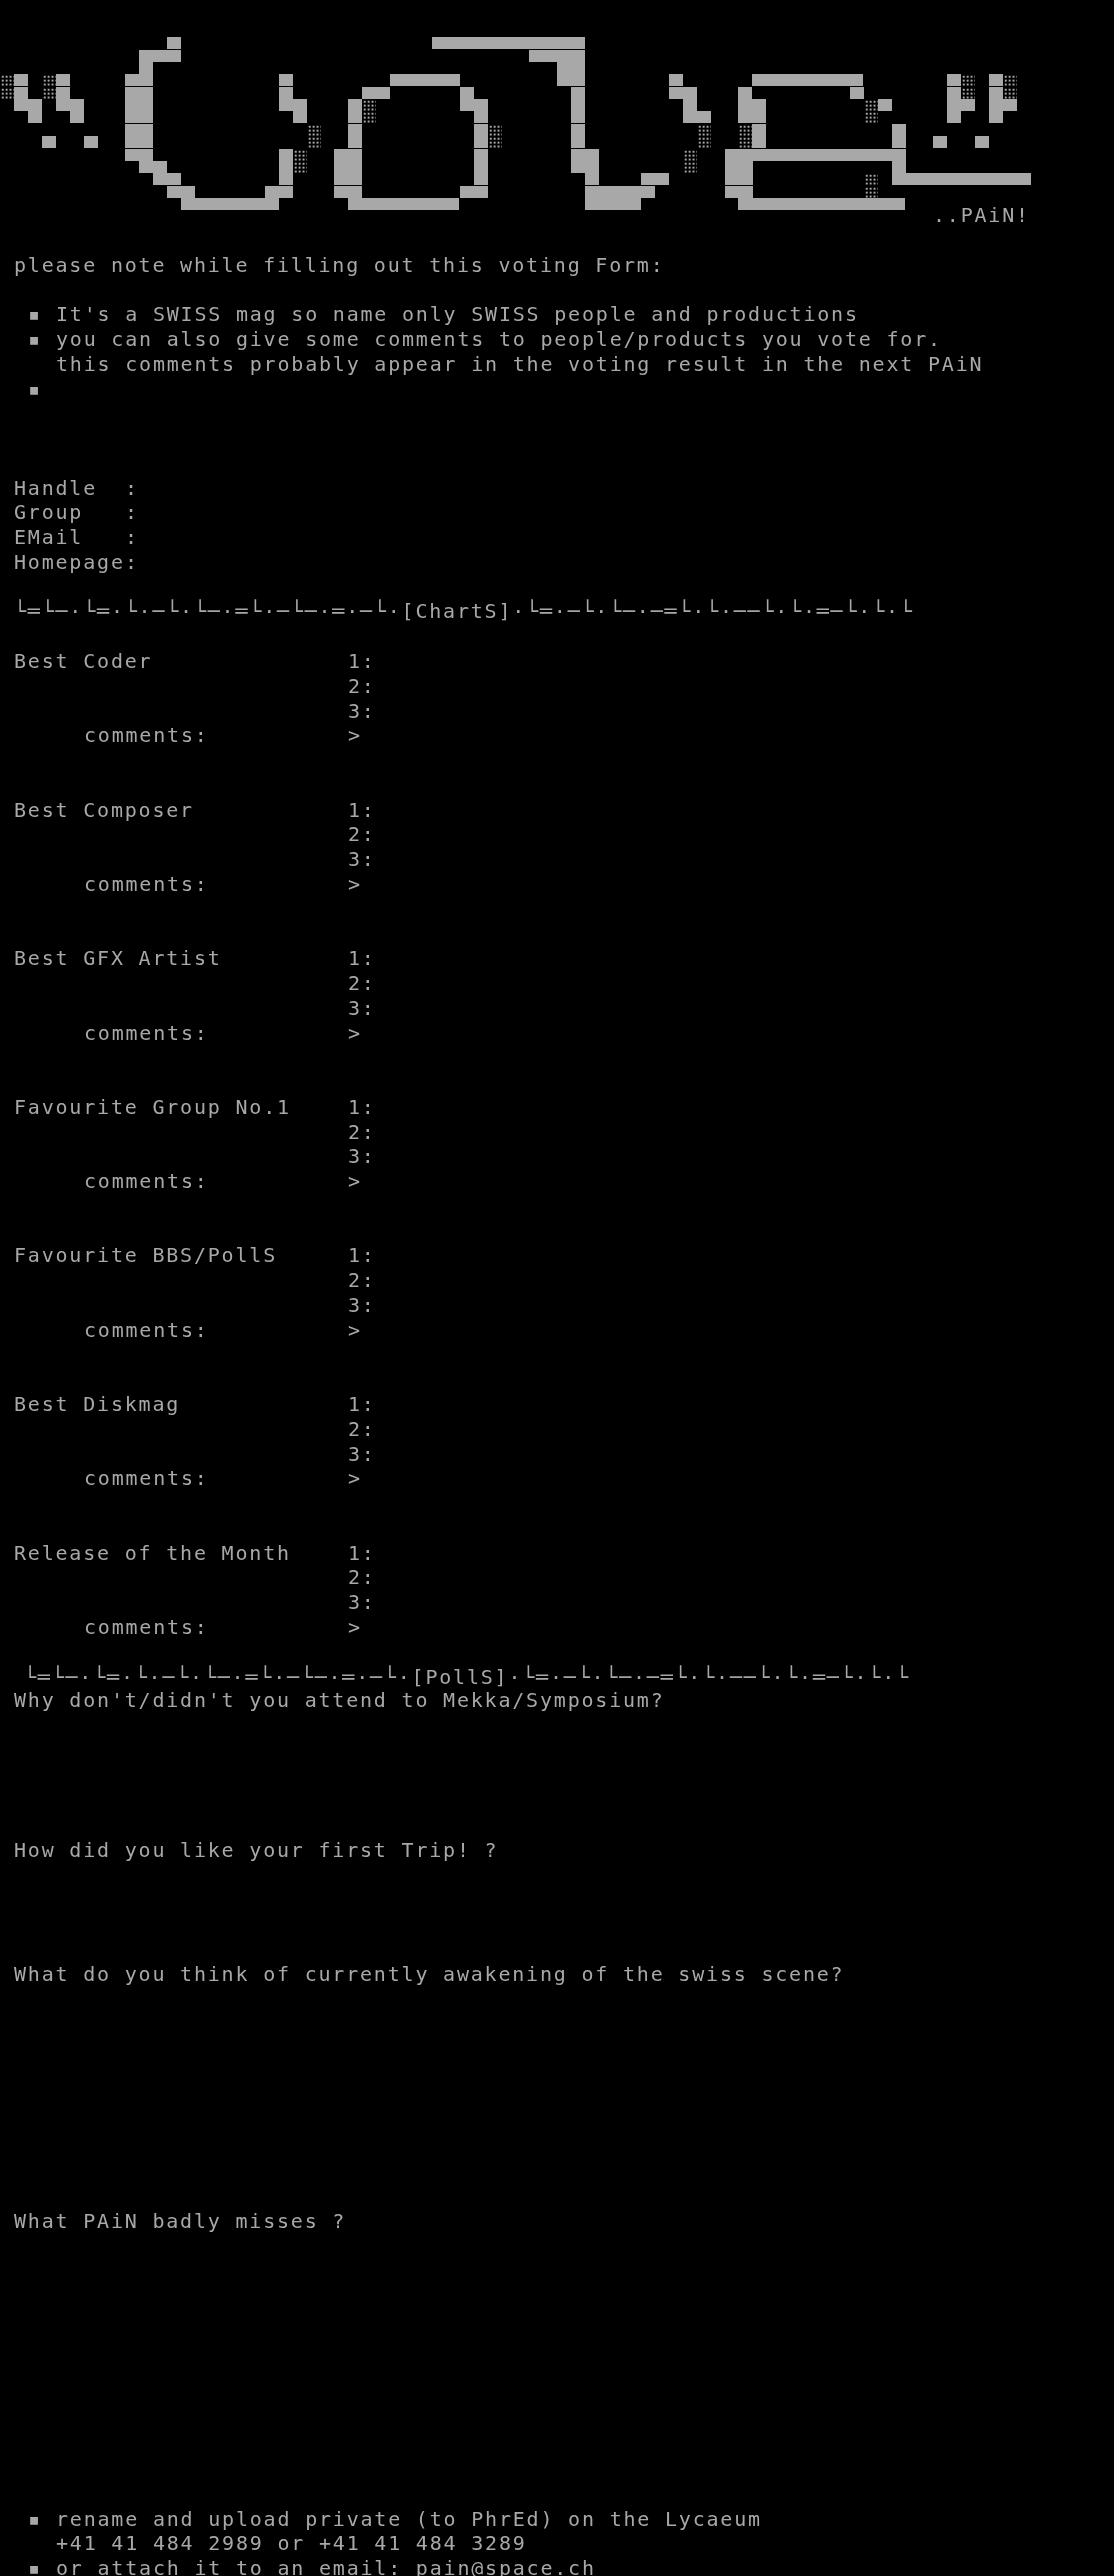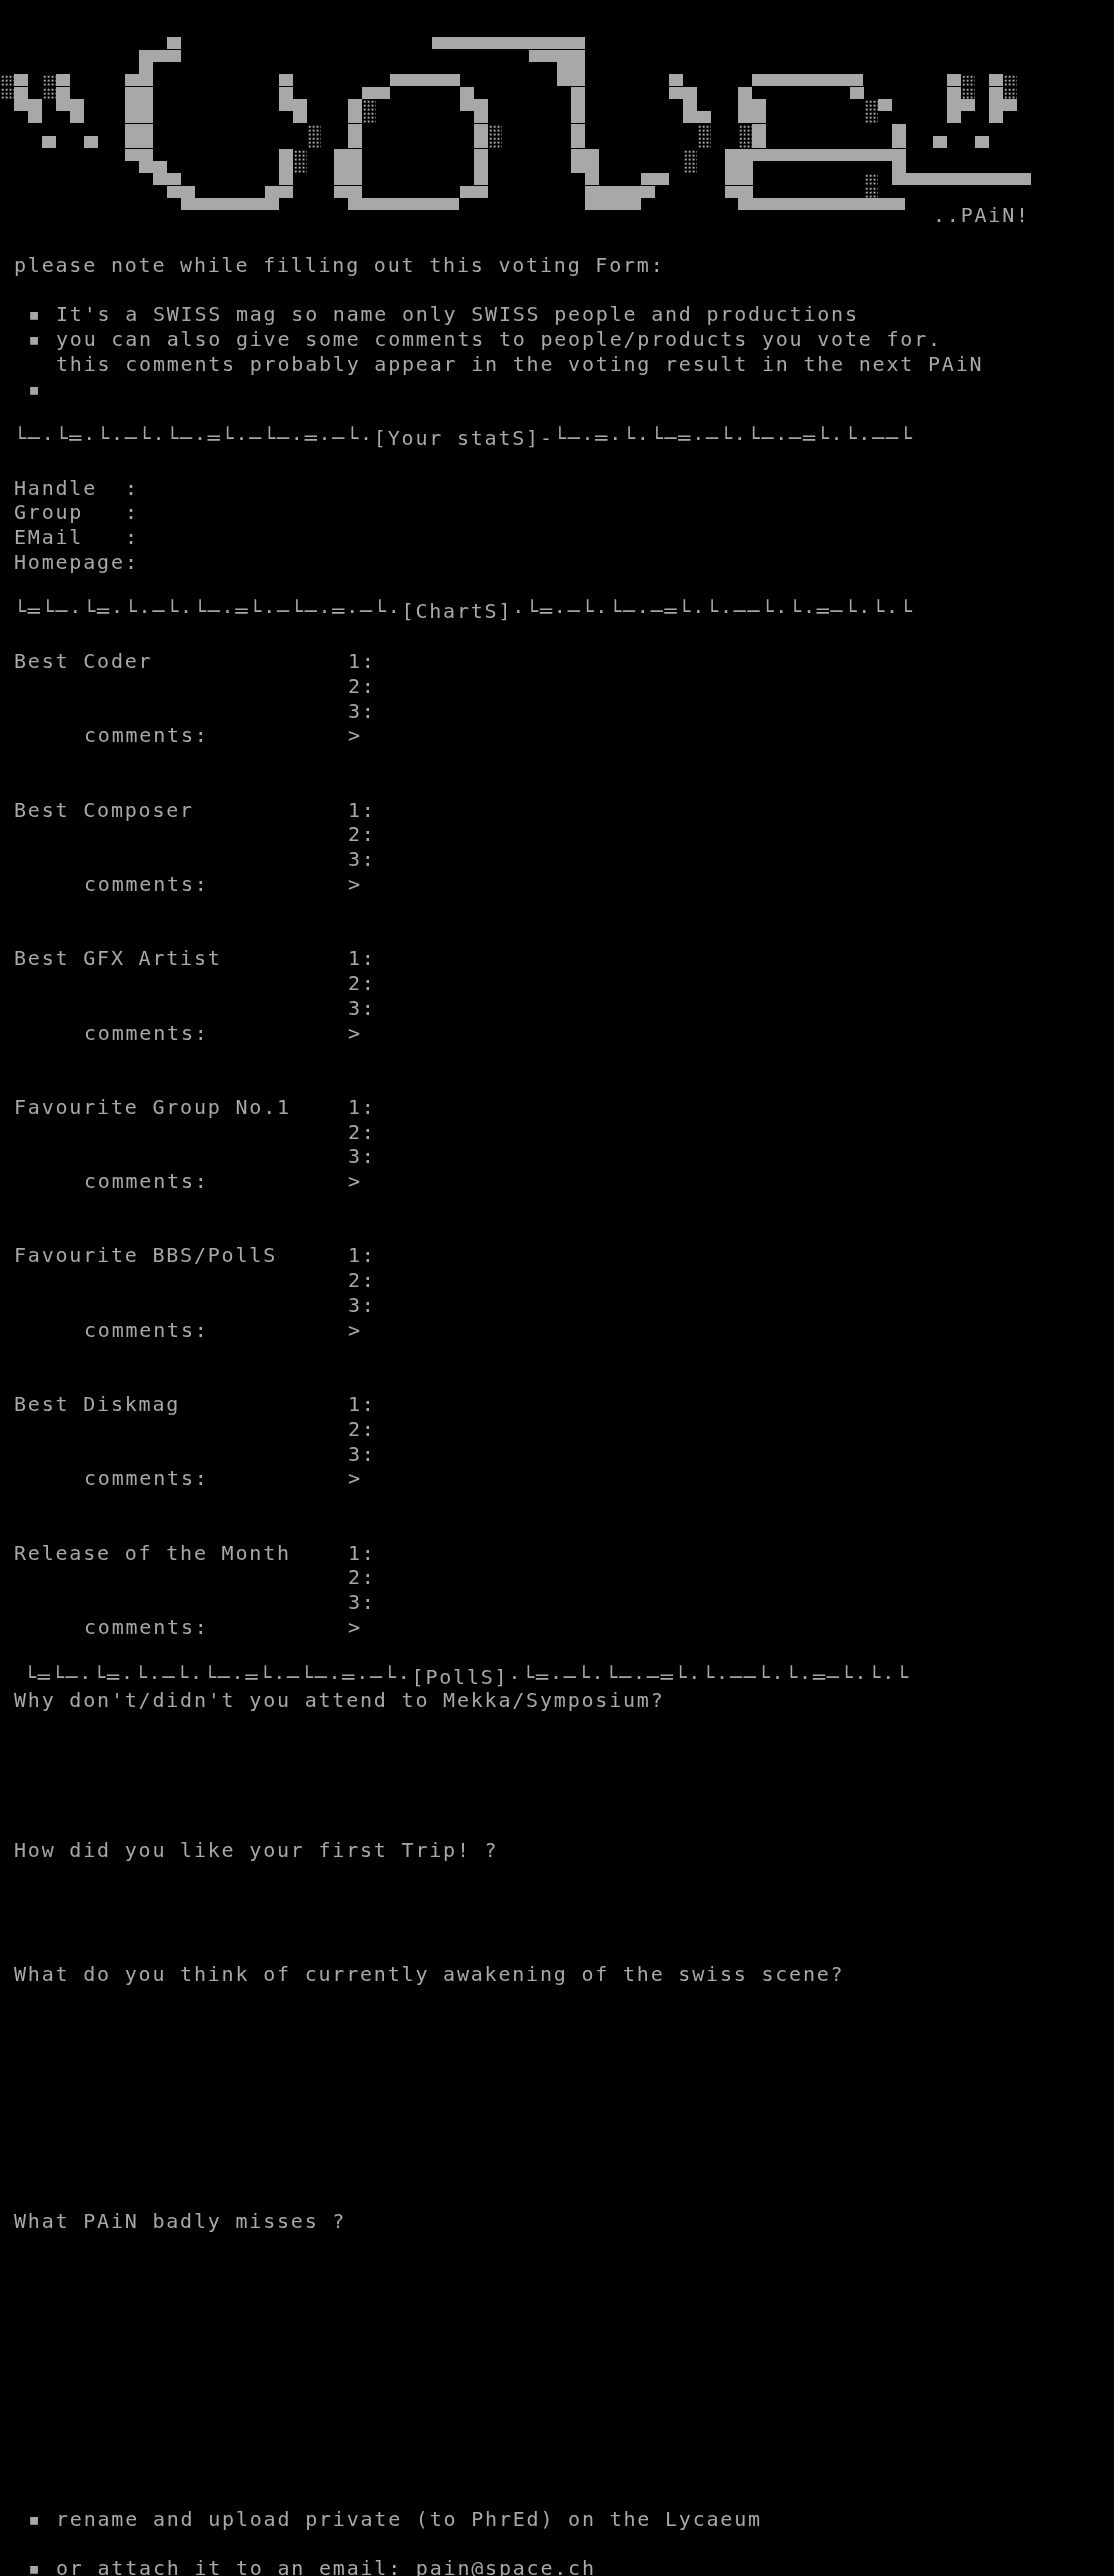--- a/index.html
+++ b/index.html
@@ -167,21 +167,20 @@
 
   <div class="ln" style="left:28px;top:297px">▪</div>
   <div class="ln" style="left:56px;top:297px">It's a SWISS mag so name only SWISS people and productions</div>
 
   <div class="ln" style="left:28px;top:322px">▪</div>
   <div class="ln" style="left:56px;top:322px">you can also give some comments to people/products you vote for.</div>
   <div class="ln" style="left:56px;top:347px">this comments probably appear in the voting result in the next PAiN</div>
 
   <div class="ln" style="left:28px;top:372px">▪</div>
 
-  <div class="ln" style="left:14px;top:421px">└─·└═·└·─└·└─·═└·─└─·═·─└·[Your statS]-└─·═·└·└─═·─└·└─·─═└·└·──└</div>
 
   <div class="ln" style="left:14px;top:471px">Handle</div>
   <div class="ln" style="left:125px;top:471px">:</div>
   <div class="ln" style="left:14px;top:495px">Group</div>
   <div class="ln" style="left:125px;top:495px">:</div>
   <div class="ln" style="left:14px;top:520px">EMail</div>
   <div class="ln" style="left:125px;top:520px">:</div>
   <div class="ln" style="left:14px;top:545px">Homepage</div>
   <div class="ln" style="left:125px;top:545px">:</div>
 
@@ -239,17 +238,18 @@
   <div class="ln" style="left:24px;top:1660px">└═└─·└═·└·─└·└─·═└·─└─·═·─└·[PollS]·└═·─└·└─·─═└·└·──└·└·═─└·└·└</div>
 
   <div class="ln" style="left:14px;top:1683px">Why don't/didn't you attend to Mekka/Symposium?</div>
   <div class="ln" style="left:14px;top:1833px">How did you like your first Trip! ?</div>
   <div class="ln" style="left:14px;top:1957px">What do you think of currently awakening of the swiss scene?</div>
   <div class="ln" style="left:14px;top:2204px">What PAiN badly misses ?</div>
 
 
   <div class="ln" style="left:28px;top:2502px">▪</div>
   <div class="ln" style="left:56px;top:2502px">rename and upload private (to PhrEd) on the Lycaeum</div>
+  <div class="ln" style="left:56px;top:2526px">+41 41 484 2989 or +41 41 484 3289</div>
   <div class="ln" style="left:28px;top:2551px">▪</div>
   <div class="ln" style="left:56px;top:2551px">or attach it to an email: pain@space.ch</div>
 
 </div>
 
 
 </body></html>

